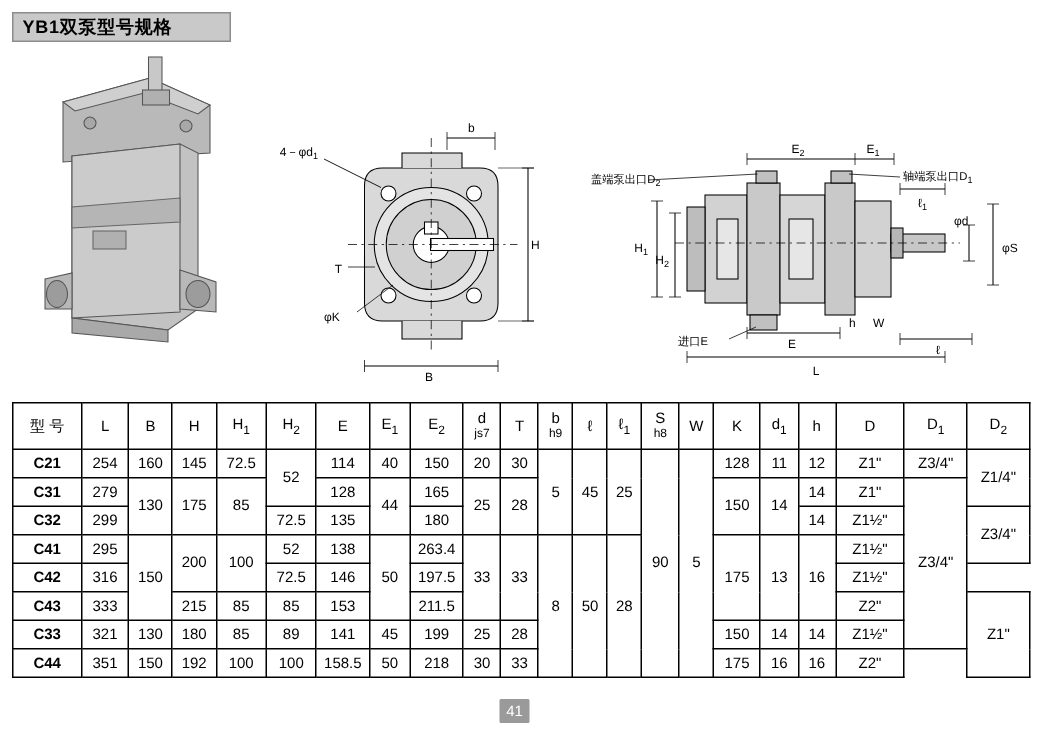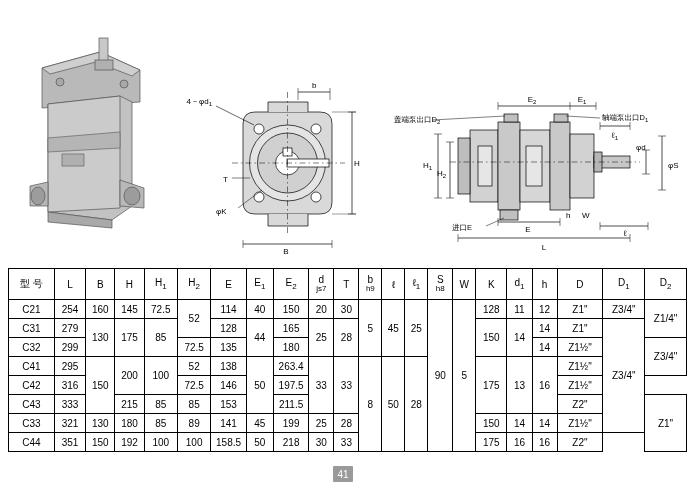--- a/index.html
+++ b/index.html
@@ -79,21 +79,21 @@
   }
   table.spec th .sub, table.spec td .sub {
     font-size: 8px;
     vertical-align: sub;
   }
   table.spec th .two-line {
     display: block;
     line-height: 1.1;
   }
   td.model {
-    font-weight: normal;
+    font-weight: bold;
     margin-top: 20px;
   }
   
   .page-number {
     position: absolute;
     left: 333px;
     top: 466px;
     width: 20px;
     height: 16px;
     background: #9a9a9a;
@@ -105,20 +105,23 @@
     border-radius: 1px;
   }
   
   text { font-family: "Liberation Sans", sans-serif; }
 </style>
 </head>
 <body>
 
 <div class="page">
 
+  <div class="title-bar">
+    <span>YB1双泵型号规格</span>
+  </div>
 
   <div class="drawing-area">
     <svg width="695" height="230" viewBox="0 0 695 230" xmlns="http://www.w3.org/2000/svg">
       <g stroke="#000" fill="none" stroke-width="0.7">
 
         <g>
 
           <polygon points="42,38 100,22 140,40 140,72 42,78" fill="#b9b9b9" stroke="#555"></polygon>
           <polygon points="42,38 100,22 140,40 132,46 96,32 50,44" fill="#cfcfcf" stroke="#555"></polygon>
 

